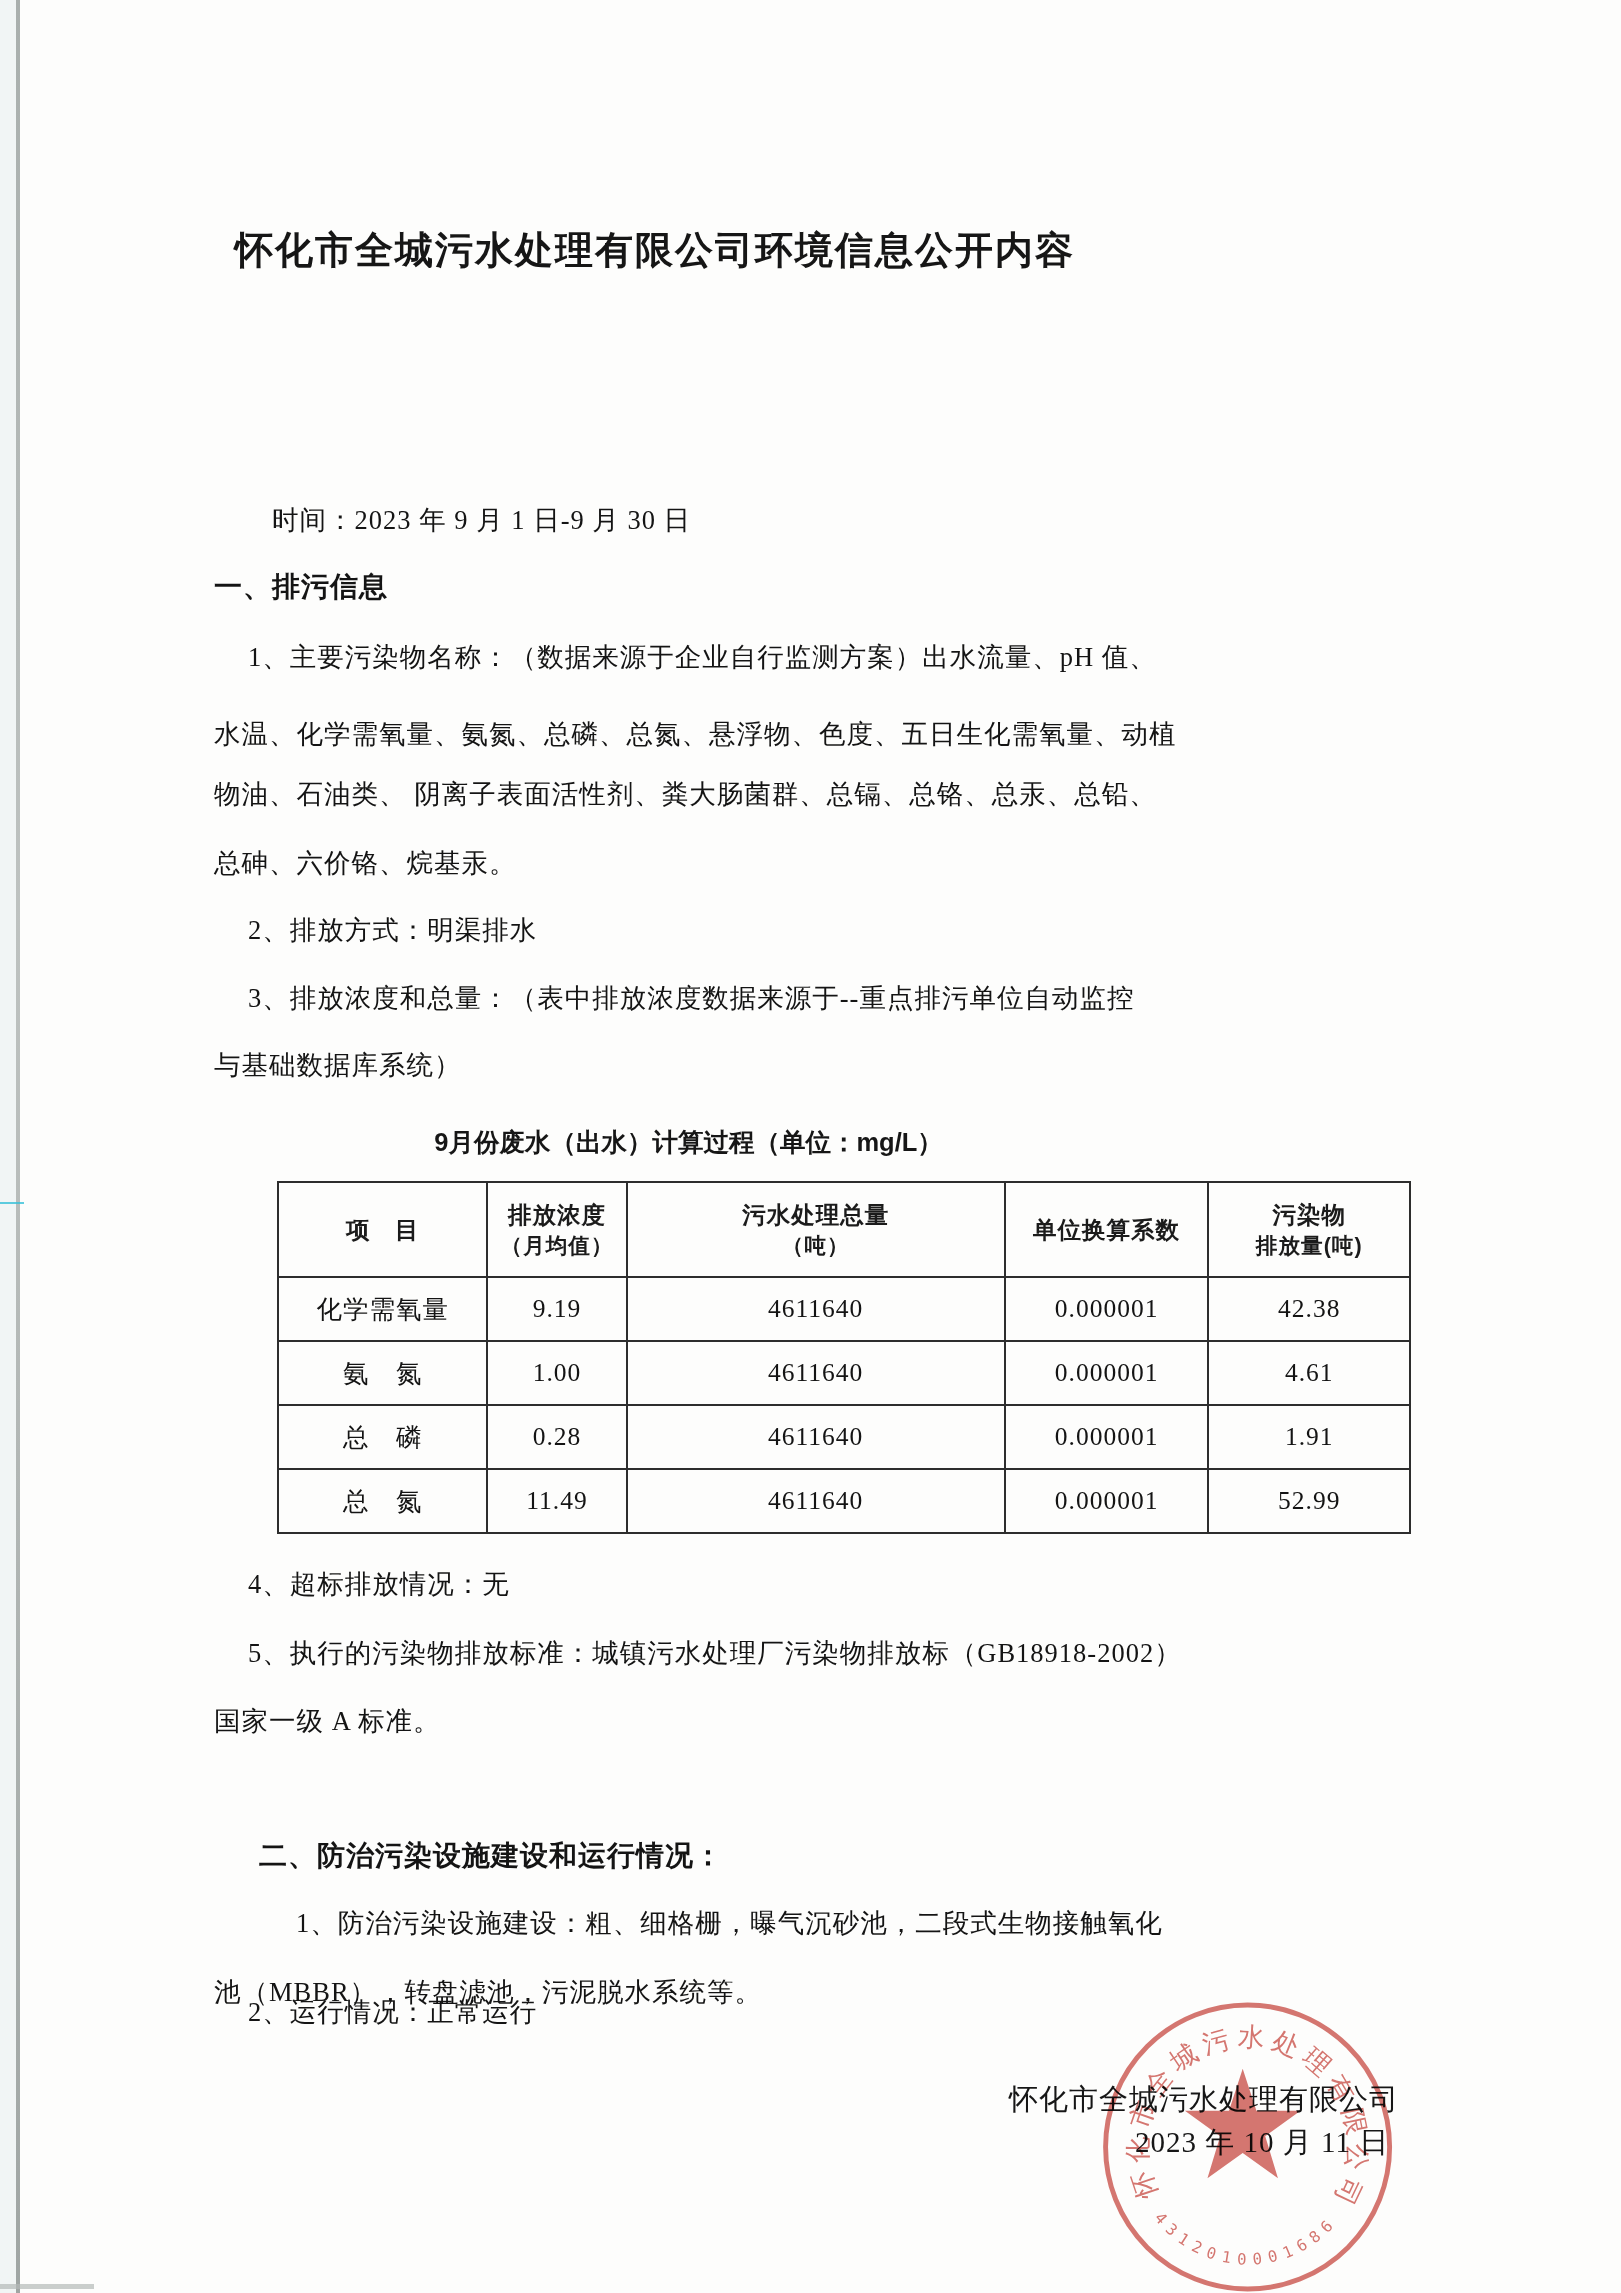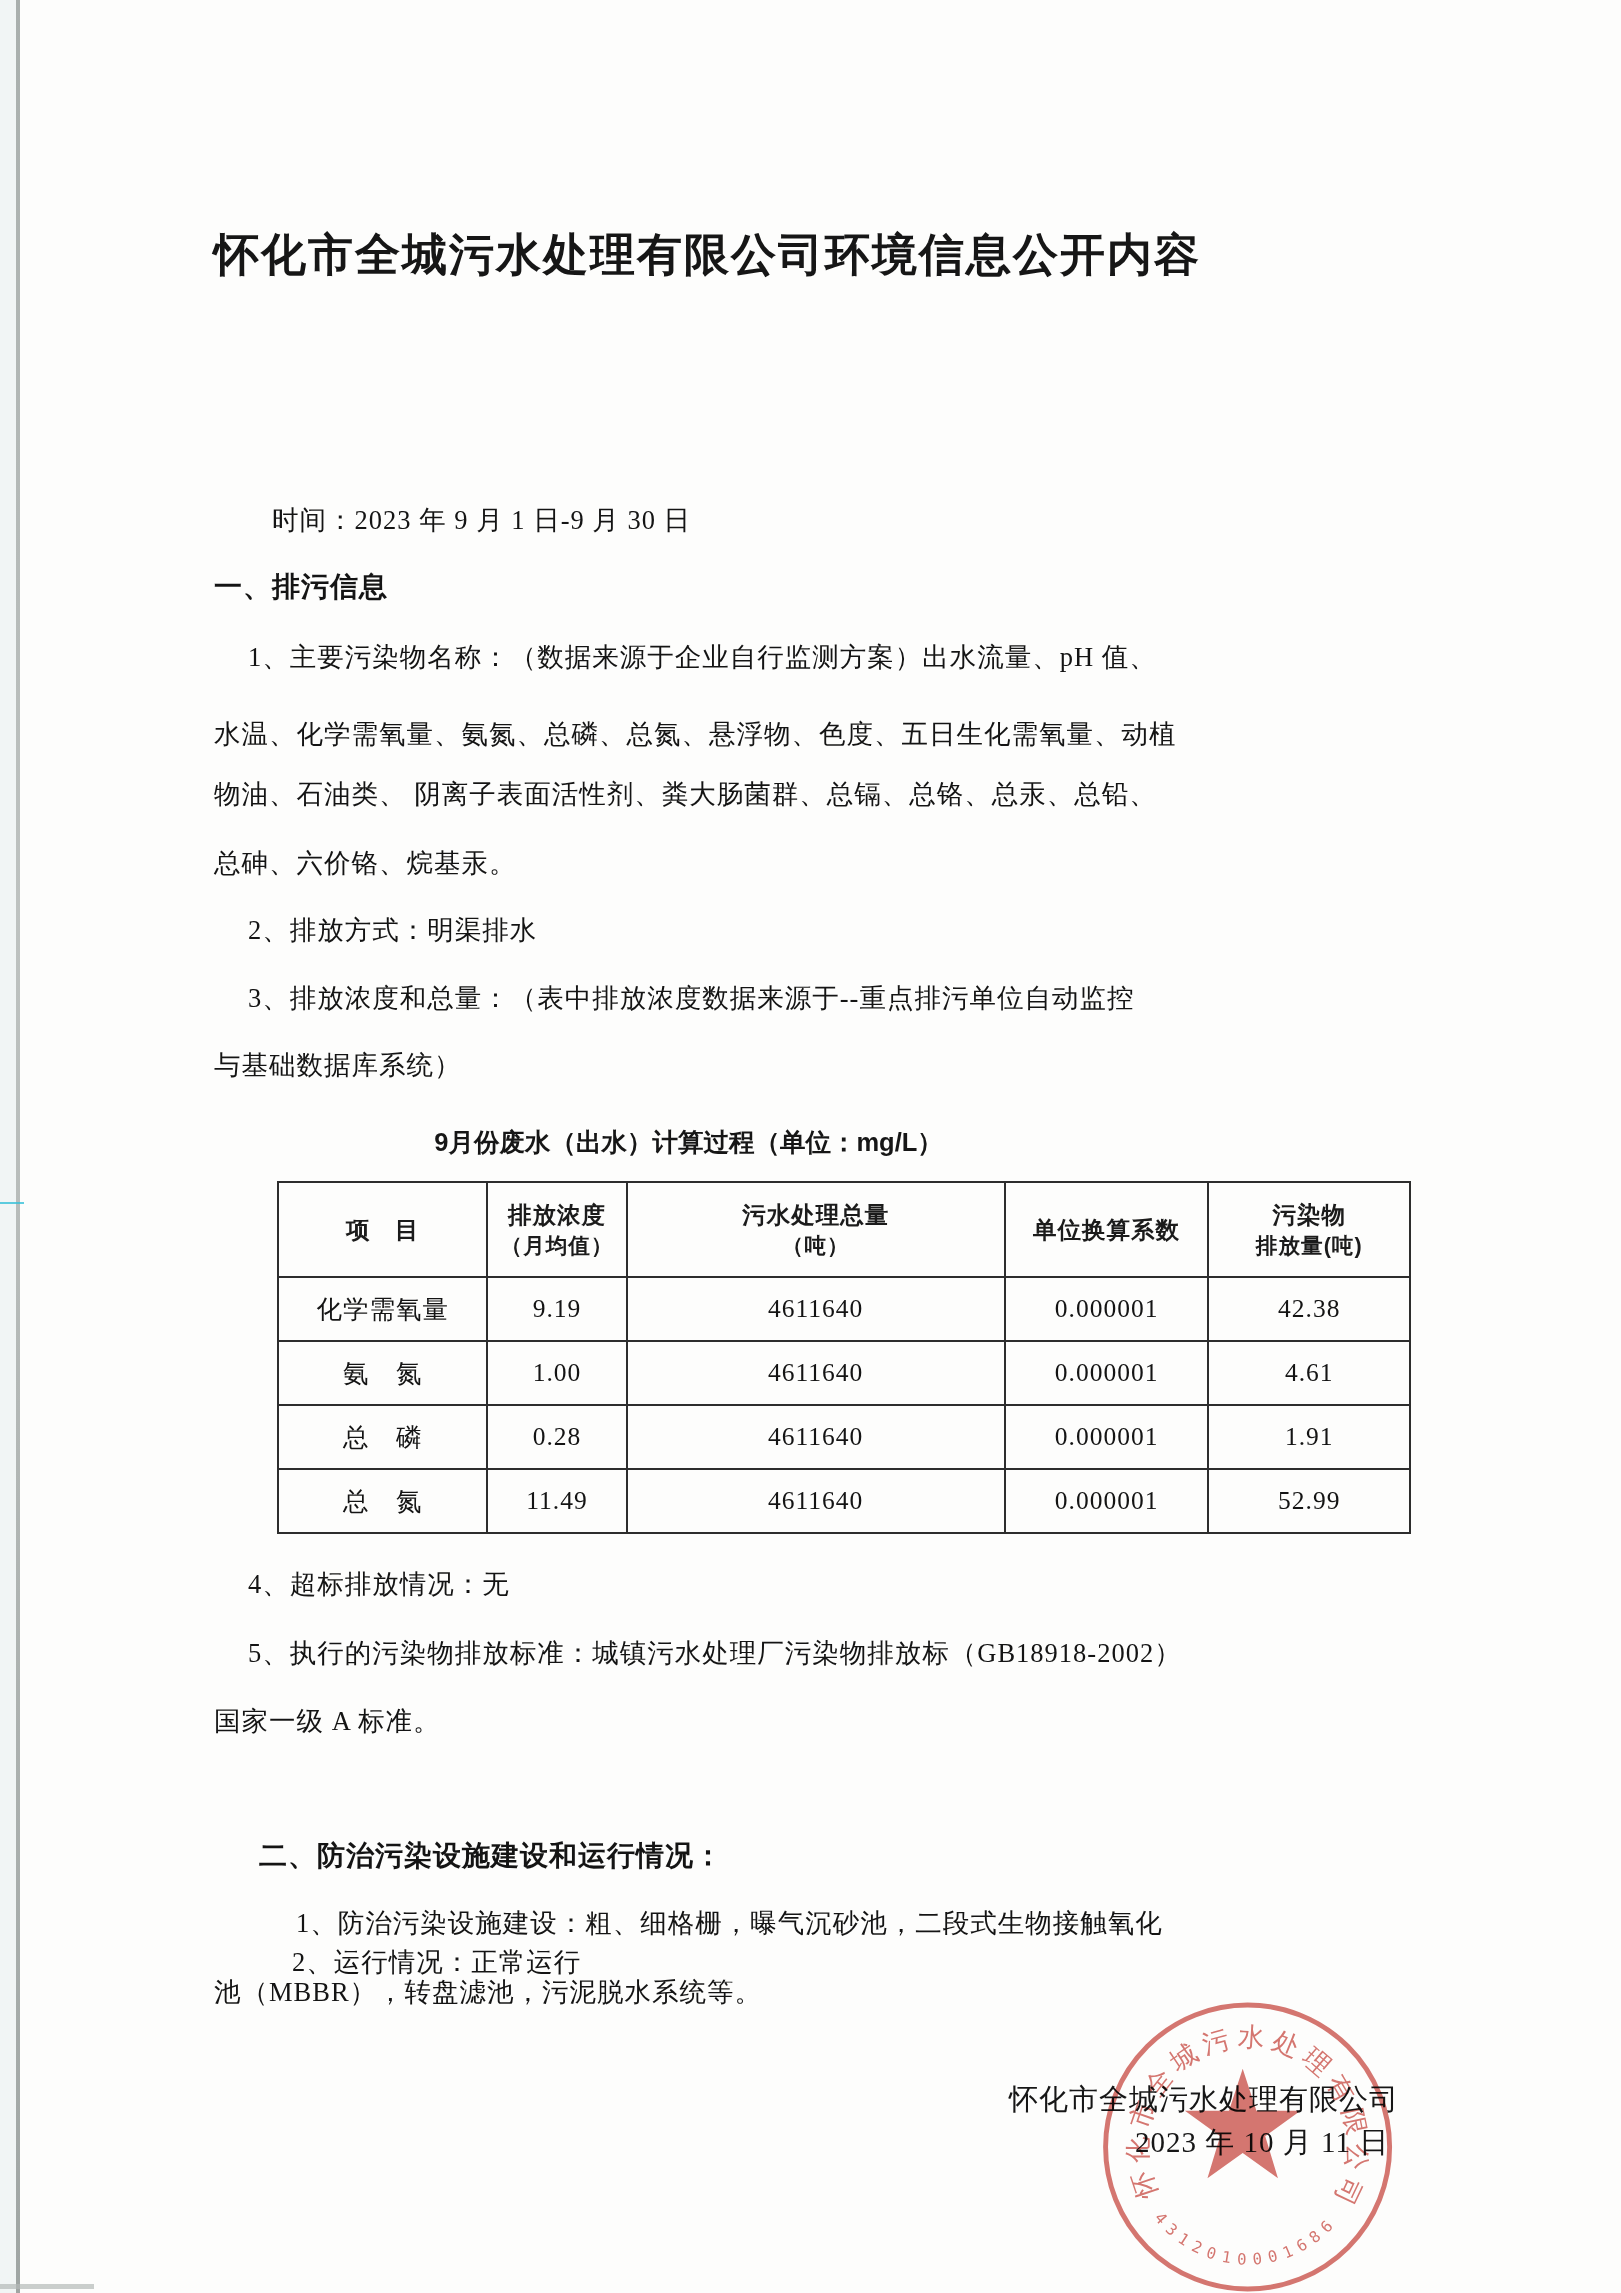--- a/index.html
+++ b/index.html
@@ -26,21 +26,21 @@
     color:#141414;
   }
   .hei{
     font-family:"Liberation Sans","DejaVu Sans",sans-serif;
     font-weight:bold;
   }
   .doc-title{
     position:absolute;
     left:214px;top:225px;width:882px;
     text-align:center;
-    font-size:45px;font-weight:bold;
+    font-size:38px;font-weight:bold;
     letter-spacing:2px;
     white-space:nowrap;
   }
   .tbl-title{
     position:absolute;
     left:277px;top:1125px;width:823px;
     text-align:center;
     font-size:25.5px;
     white-space:nowrap;
   }
@@ -173,21 +173,21 @@
     </tbody>
   </table>
 
   <div class="line" style="left:248px;top:1566px;">4、超标排放情况：无</div>
   <div class="line" style="left:248px;top:1635px;">5、执行的污染物排放标准：城镇污水处理厂污染物排放标（GB18918-2002）</div>
   <div class="line" style="left:214px;top:1703px;">国家一级 A 标准。</div>
 
   <div class="line hei" style="left:214px;top:1837px;font-size:28px;margin-left:45px;">二、防治污染设施建设和运行情况：</div>
   <div class="line" style="left:296px;top:1905px;">1、防治污染设施建设：粗、细格栅，曝气沉砂池，二段式生物接触氧化</div>
   <div class="line" style="left:214px;top:1974px;">池（MBBR），转盘滤池，污泥脱水系统等。</div>
-  <div class="line" style="left:248px;top:1944px;margin-left:44px;">2、运行情况：正常运行</div>
+  <div class="line" style="left:248px;top:1994px;">2、运行情况：正常运行</div>
 
   <div class="sign-block">
     <div class="sign-line">怀化市全城污水处理有限公司</div>
     <div class="sign-line" style="padding-right:9.8px;">2023 年 10 月 11 日</div>
   </div>
 
   <svg class="stamp" viewBox="0 0 340 300">
     <circle cx="165" cy="150" r="145" fill="none" stroke="#c8473f" stroke-width="5"></circle>
     <polygon points="160,70 174,113 219,113 183,139 196,182 160,156 124,182 137,139 101,113 146,113" fill="#c8473f"></polygon>
     <defs>

